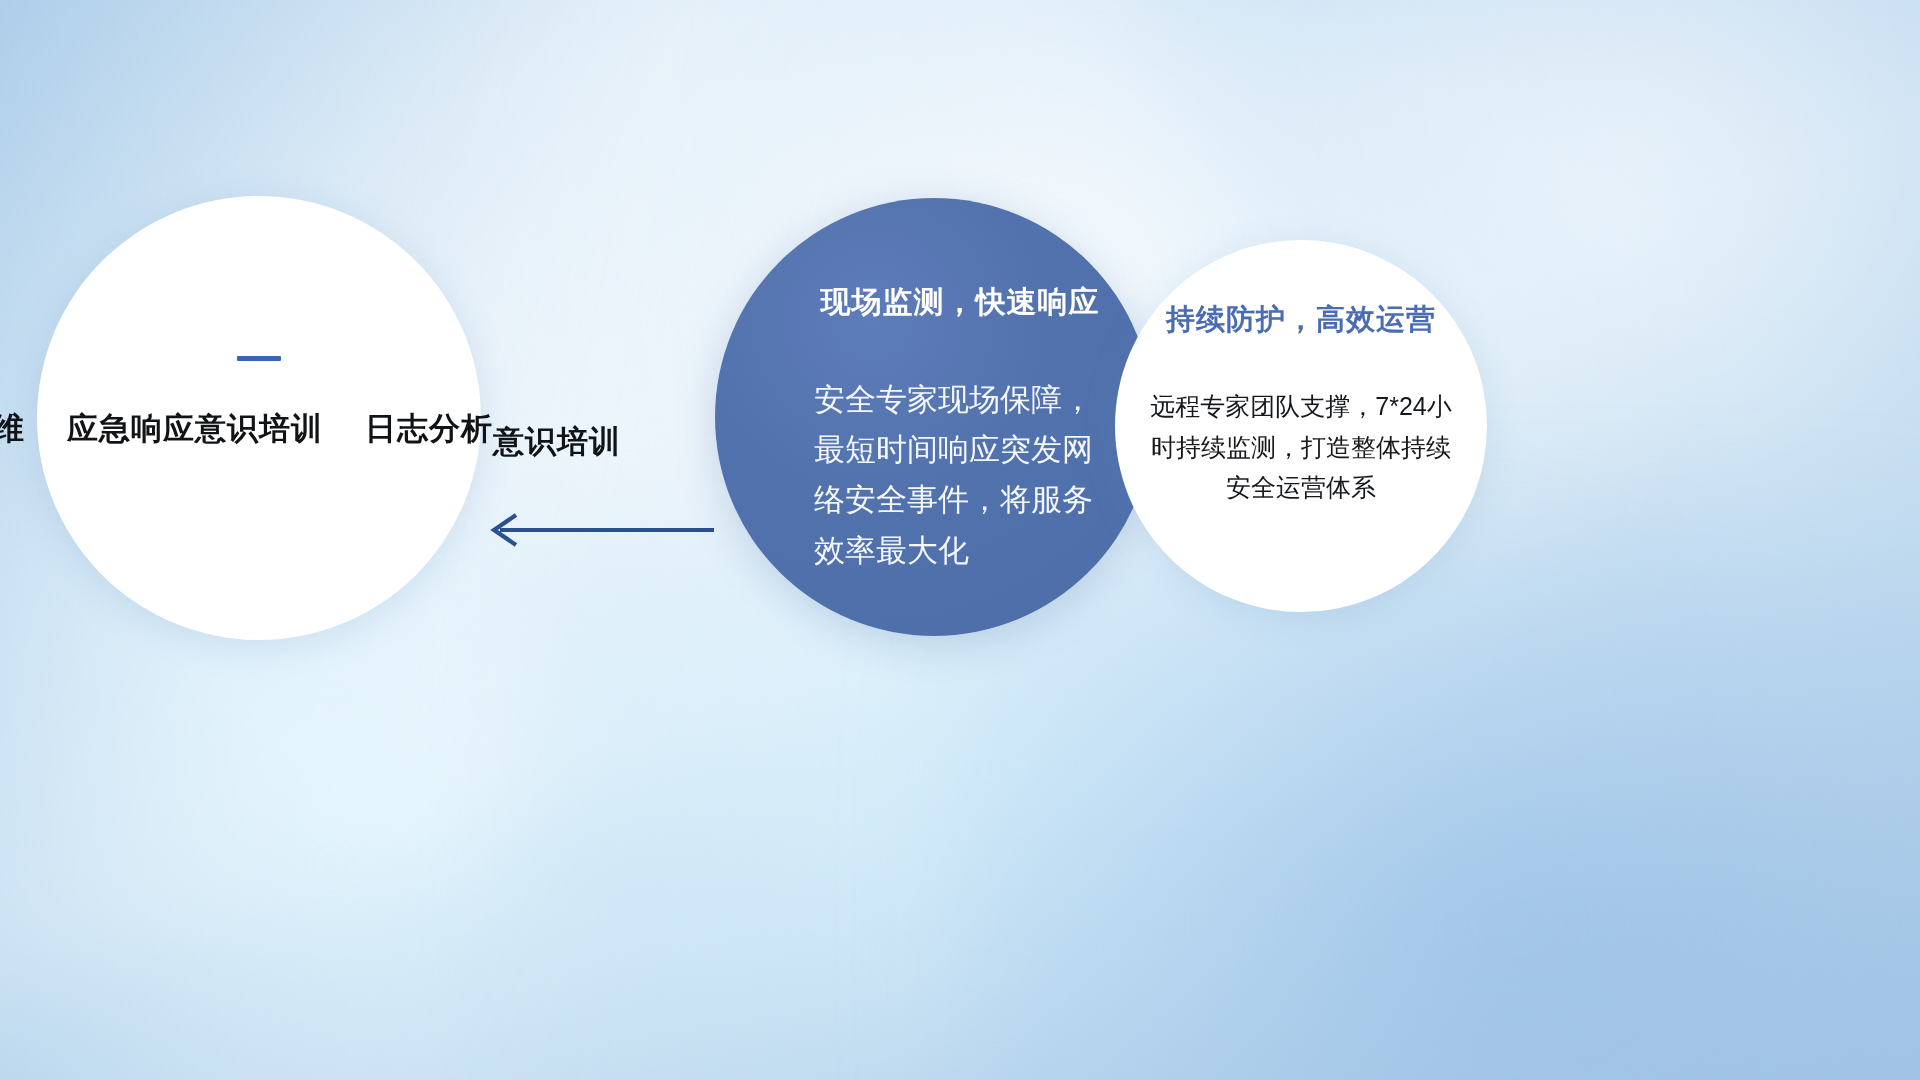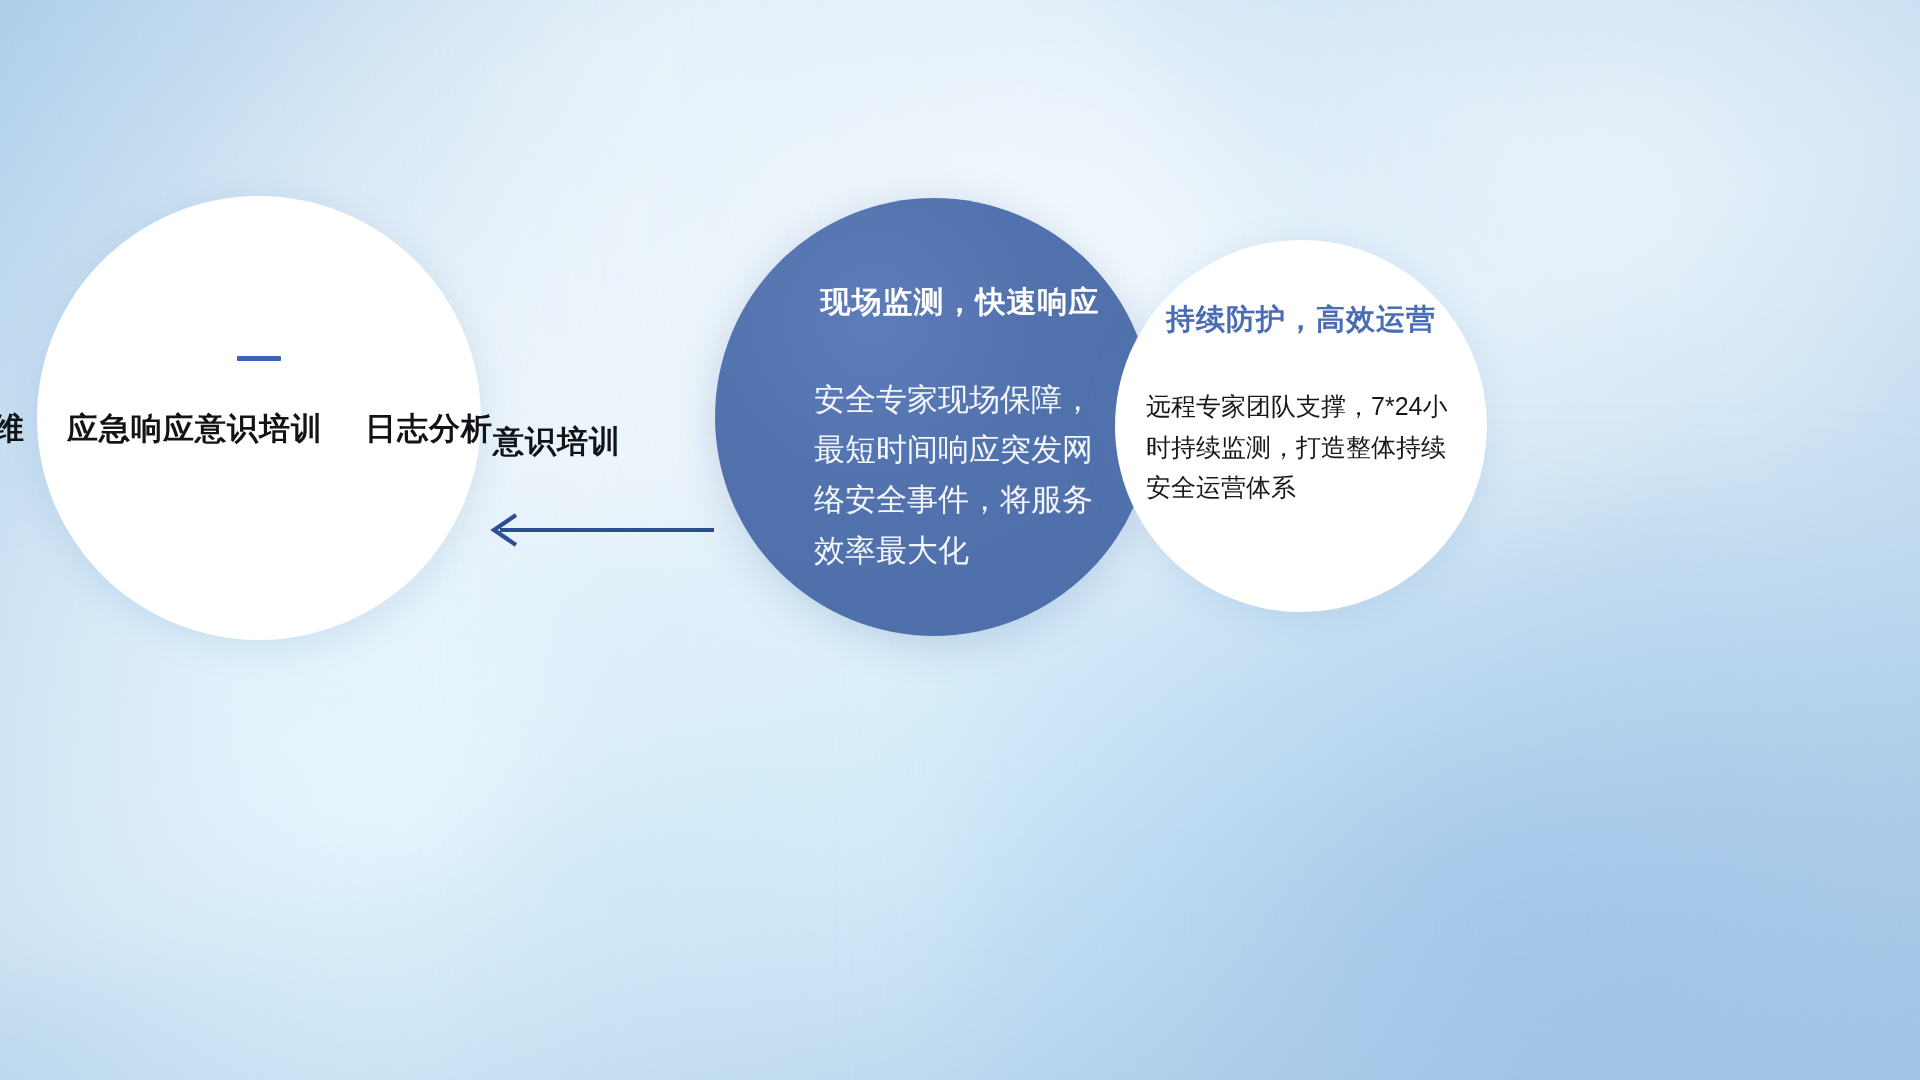--- a/index.html
+++ b/index.html
@@ -133,21 +133,21 @@
     display:flex; flex-direction:column; align-items:center;
     padding-top:60px;
   }
   .right-title {
     font-size:29px; font-weight:bold; color:#4a6cb3;
     letter-spacing:1px; white-space:nowrap;
   }
   .right-body {
     margin-top:46px; width:310px;
     font-size:25px; color:#15181c; line-height:1.62;
-    text-align:left;
+    text-align:center;
   }
 </style>
 </head>
 <body>
 
 <div id="bg">
   <div class="bg-layer bg-base"></div>
   <div class="bg-layer bg-sheet-5"></div>
   <div class="bg-layer bg-sheet-1"></div>
   <div class="bg-layer bg-sheet-2"></div>

